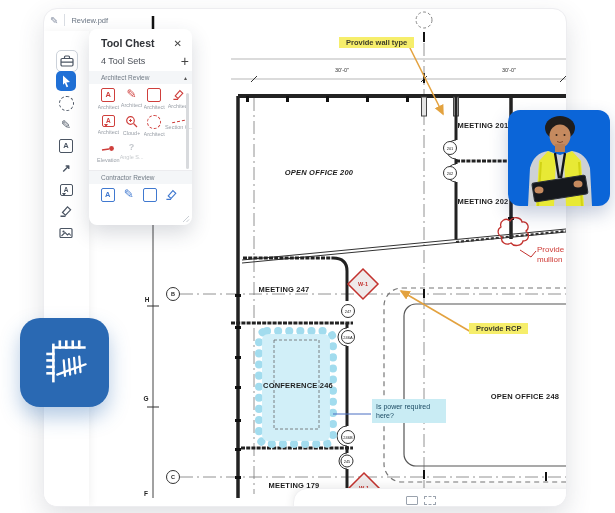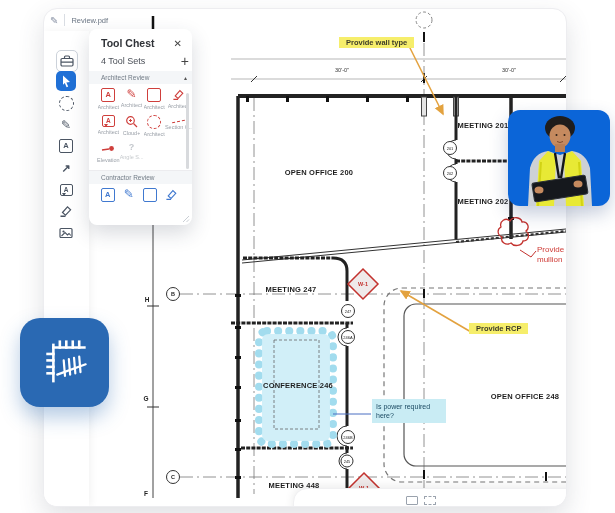--- a/index.html
+++ b/index.html
@@ -178,26 +178,26 @@
 
       <path d="M500,226 c-2,-6 5,-10 9,-6 c3,-5 11,-4 12,1 c6,-1 8,6 4,9 c4,3 3,10 -3,10 c-1,5 -9,6 -12,2 c-5,3 -11,-1 -9,-6 c-5,-2 -5,-8 -1,-10 z" fill="none" stroke="#c3322e" stroke-width="1.3"></path>
       <path d="M519,249 L530,256 L535,250" fill="none" stroke="#c3322e" stroke-width="1"></path>
 
       <line x1="332" y1="413" x2="370" y2="413" stroke="#4b6fc2" stroke-width="1"></line>
 
       <line x1="408" y1="45" x2="442" y2="113" stroke="#e3a23f" stroke-width="1.6" marker-end="url(#mO)"></line>
       <line x1="470" y1="331" x2="400" y2="290" stroke="#e3a23f" stroke-width="1.6" marker-end="url(#mO)"></line>
     </svg>
 
-    <span class="lbl" style="left:275px;top:163px;">OPEN OFFICE  200</span>
+    <span class="lbl" style="left:275px;top:163px;font-style:italic;">OPEN OFFICE  200</span>
     <span class="lbl" style="left:439px;top:116px;">MEETING  201</span>
     <span class="lbl" style="left:439px;top:192px;">MEETING  202</span>
-    <span class="lbl" style="left:247px;top:280px;">MEETING  247</span>
+    <span class="lbl" style="left:240px;top:280px;">MEETING  247</span>
     <span class="lbl" style="left:254px;top:376px;">CONFERENCE  246</span>
-    <span class="lbl" style="left:250px;top:476px;">MEETING  448</span>
+    <span class="lbl" style="left:250px;top:476px;">MEETING  179</span>
     <span class="lbl" style="left:481px;top:387px;">OPEN OFFICE  248</span>
 
     <span class="dim" style="left:298px;top:61px;">30'-0"</span>
     <span class="dim" style="left:465px;top:61px;">30'-0"</span>
 
     <span class="bub" style="left:129px;top:285px;">B</span>
     <span class="bub" style="left:129px;top:468px;">C</span>
     <span class="rlet" style="left:103px;top:290px;">H</span>
     <span class="rlet" style="left:102px;top:389px;">G</span>
     <span class="rlet" style="left:102px;top:484px;">F</span>

